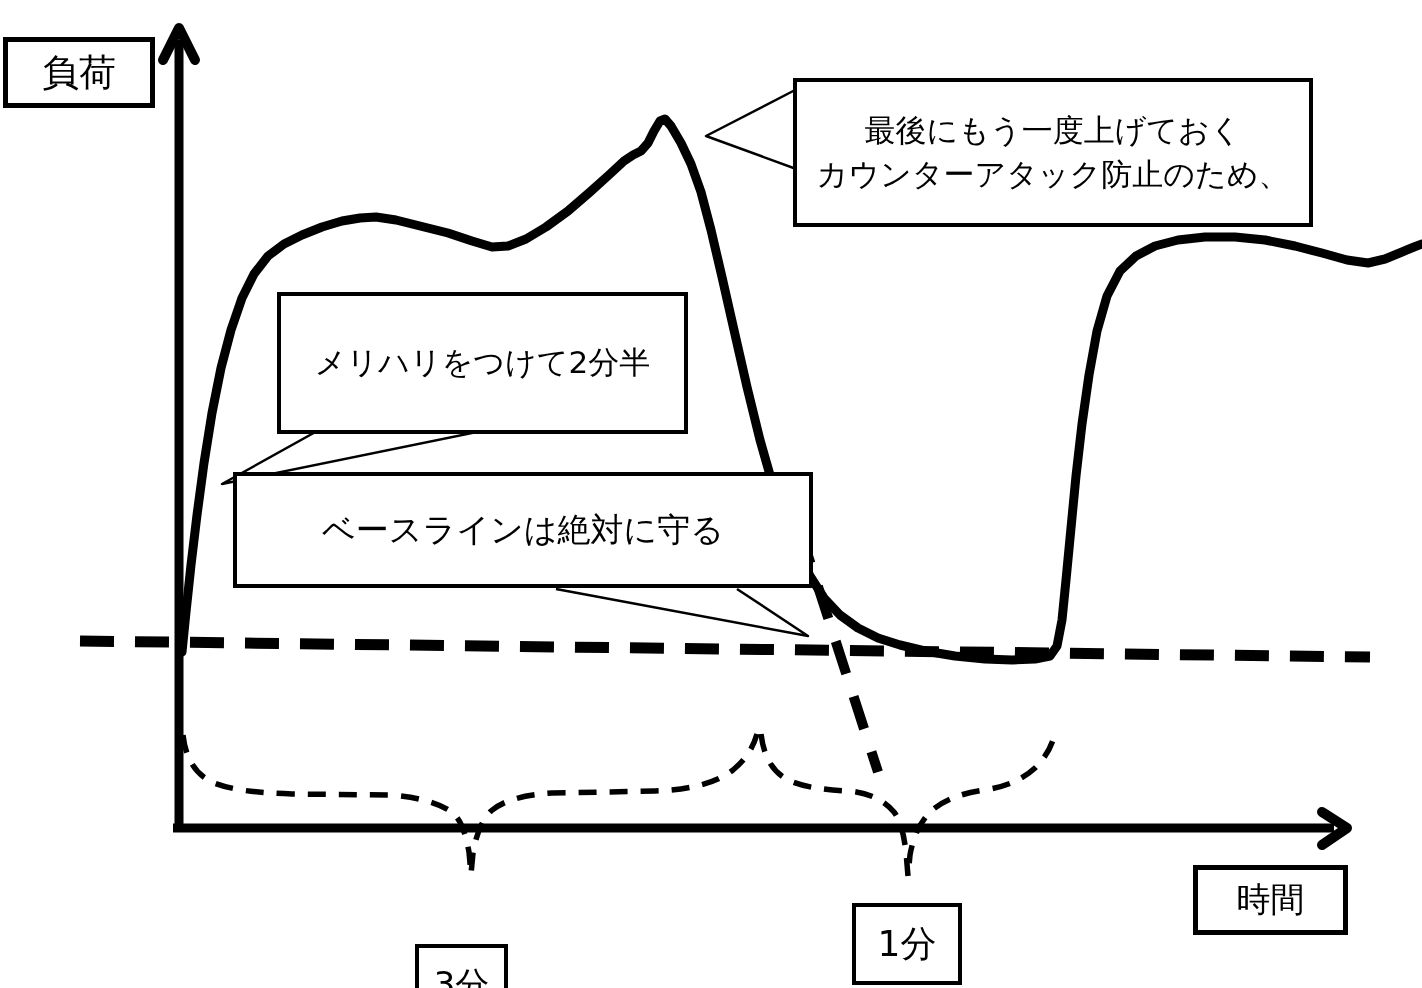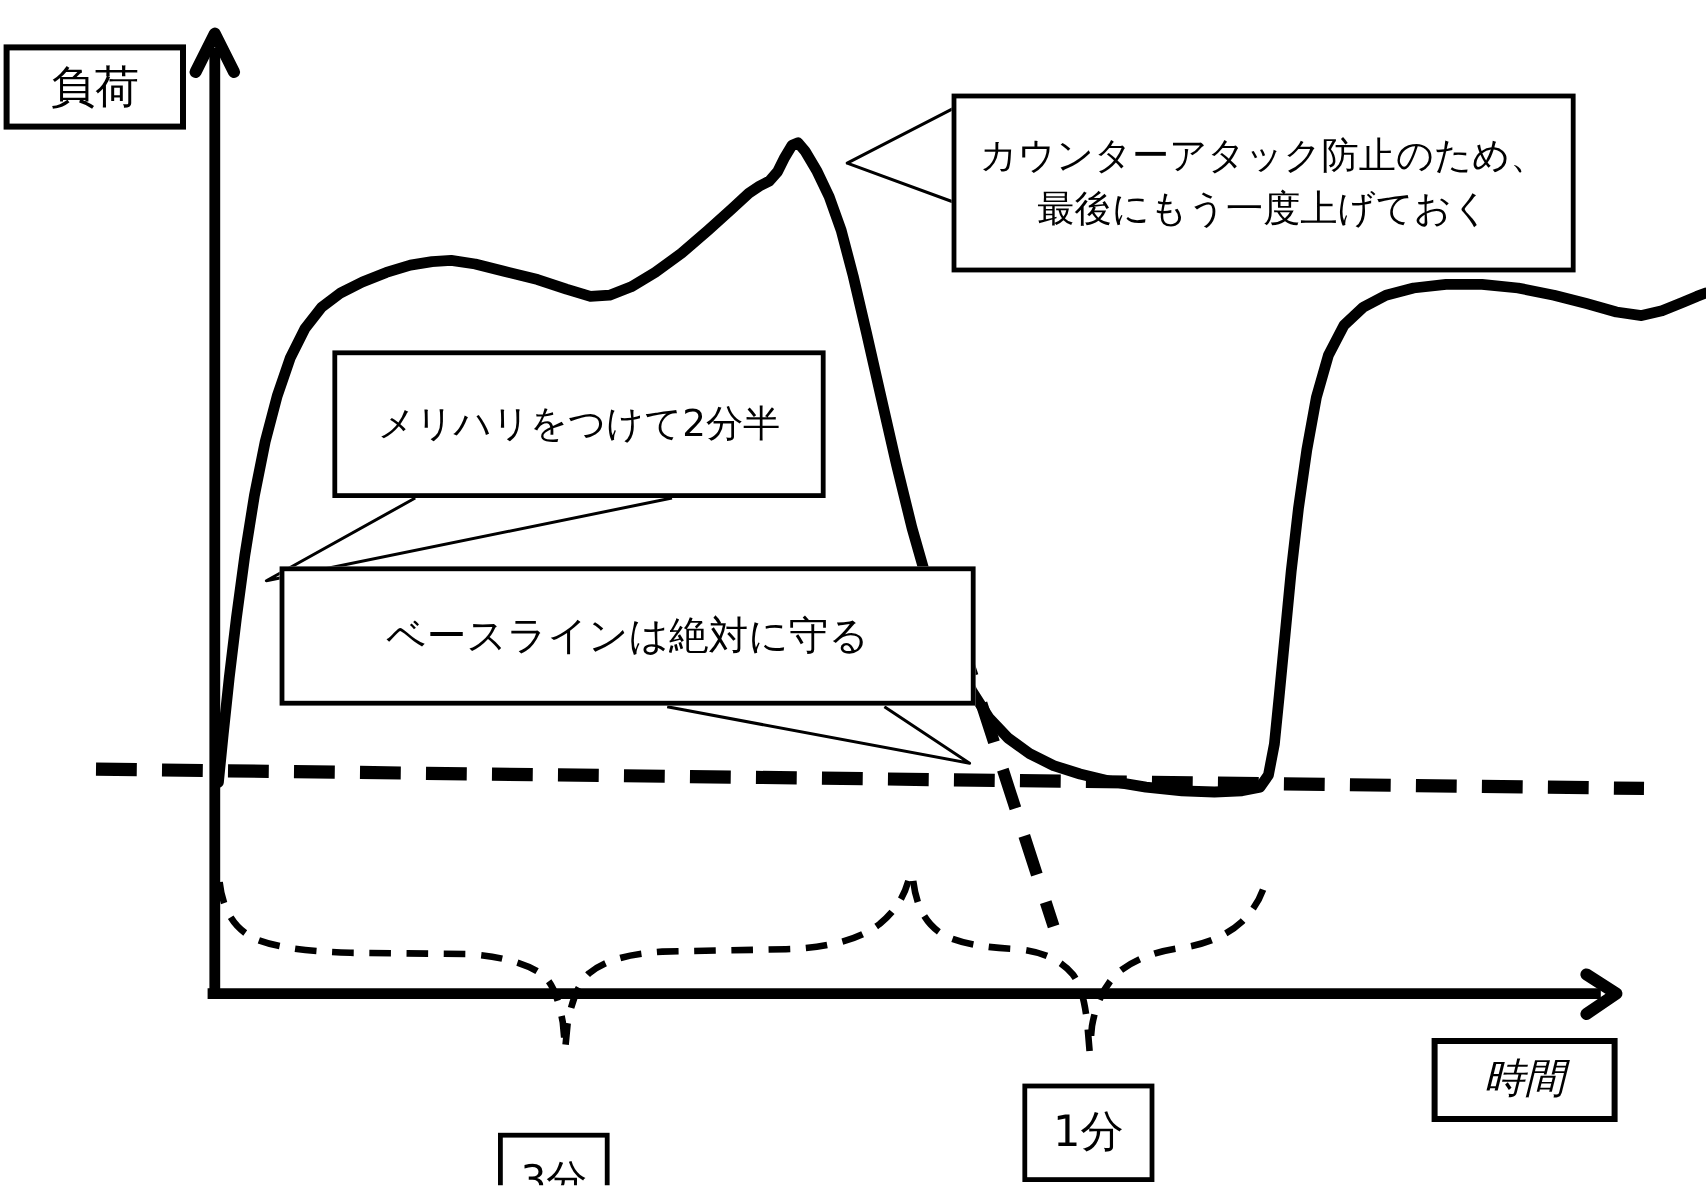--- a/index.html
+++ b/index.html
@@ -21,22 +21,22 @@
     background:var(--paper);
     border:4px solid var(--ink);
     display:flex; flex-direction:column;
     align-items:center; justify-content:center;
     text-align:center;
     line-height:1.40;
     white-space:nowrap;
   }
 
   #box-fuka    { left:3px;    top:37px;  width:152px; height:71px;  border-width:5px; font-size:37px; }
-  #box-jikan   { left:1193px; top:865px; width:155px; height:70px;  border-width:5px; font-size:34px;font-style:italic; }
-  #callout-midload  { left:277px; top:292px; width:411px; height:123px; font-size:31px; }
+  #box-jikan   { left:1193px; top:865px; width:155px; height:70px;  border-width:5px; font-size:34px; }
+  #callout-midload  { left:277px; top:292px; width:411px; height:142px; font-size:31px; }
   #callout-baseline { left:233px; top:472px; width:580px; height:116px; font-size:33px; }
   #callout-counter  { left:793px; top:78px;  width:520px; height:149px; font-size:31px; }
   #box-3min    { left:415px;  top:944px; width:93px; height:82px;  font-size:34px; }
   #box-1min    { left:852px;  top:903px; width:110px; height:82px;  font-size:36px; }
 
   
   #diagram-svg path {
     fill:none; stroke:var(--ink);
     stroke-width:9; stroke-linecap:round; stroke-linejoin:round;
   }
@@ -81,22 +81,22 @@
 
   <div class="rectbox" id="callout-midload" data-name="callout-midload">
     <div data-name="callout-midload-line1">メリハリをつけて2分半</div>
   </div>
 
   <div class="rectbox" id="callout-baseline" data-name="callout-baseline">
     <div data-name="callout-baseline-line1">ベースラインは絶対に守る</div>
   </div>
 
   <div class="rectbox" id="callout-counter" data-name="callout-counter-attack">
+    <div data-name="callout-counter-line2">最後にもう一度上げておく</div>
     <div data-name="callout-counter-line1">カウンターアタック防止のため、</div>
-    <div data-name="callout-counter-line2">最後にもう一度上げておく</div>
   </div>
 
   <div class="rectbox" id="box-3min" data-name="duration-label-3min">
     <span data-name="duration-3min-text">3分</span>
   </div>
 
   <div class="rectbox" id="box-1min" data-name="duration-label-1min">
     <span data-name="duration-1min-text">1分</span>
   </div>
 

